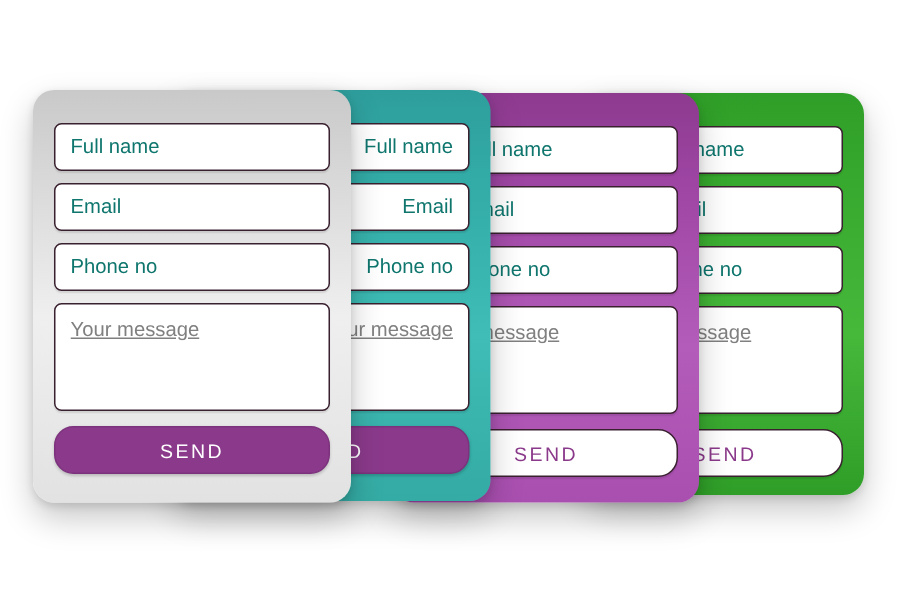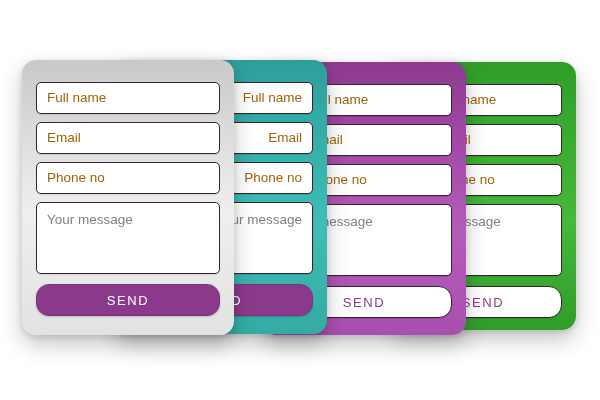--- a/index.html
+++ b/index.html
@@ -58,21 +58,21 @@
   .field .ficon{
     width:26px;
     flex:none;
     display:flex;
     align-items:center;
     justify-content:center;
     margin-left:4px;
   }
   .field .ftext{
     flex:1;
-    color:#a16207;
+    color:#0f766e;
     font-size:13.5px;
     white-space:nowrap;
     overflow:hidden;
     padding:0 10px 0 2px;
     line-height:1;
   }
   .align-right .ftext{text-align:right;}
   .align-left  .ftext{text-align:left;}
 
   .area{
@@ -86,20 +86,21 @@
     position:relative;
     box-shadow:0 1px 1px rgba(0,0,0,0.10);
   }
   .area .atext{
     position:absolute;
     left:10px;top:9px;right:10px;
     color:#808080;
     font-size:13.5px;
     white-space:nowrap;
     overflow:hidden;
+    text-decoration:underline;
   }
   .area.align-right .atext{text-align:right;}
 
   .sendbtn{
     height:32px;
     border-radius:13px;
     display:flex;
     align-items:center;
     justify-content:center;
     font-size:13px;

